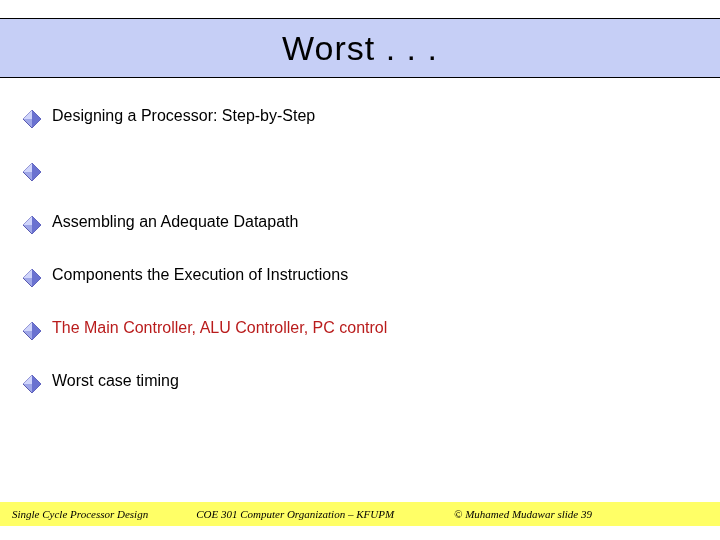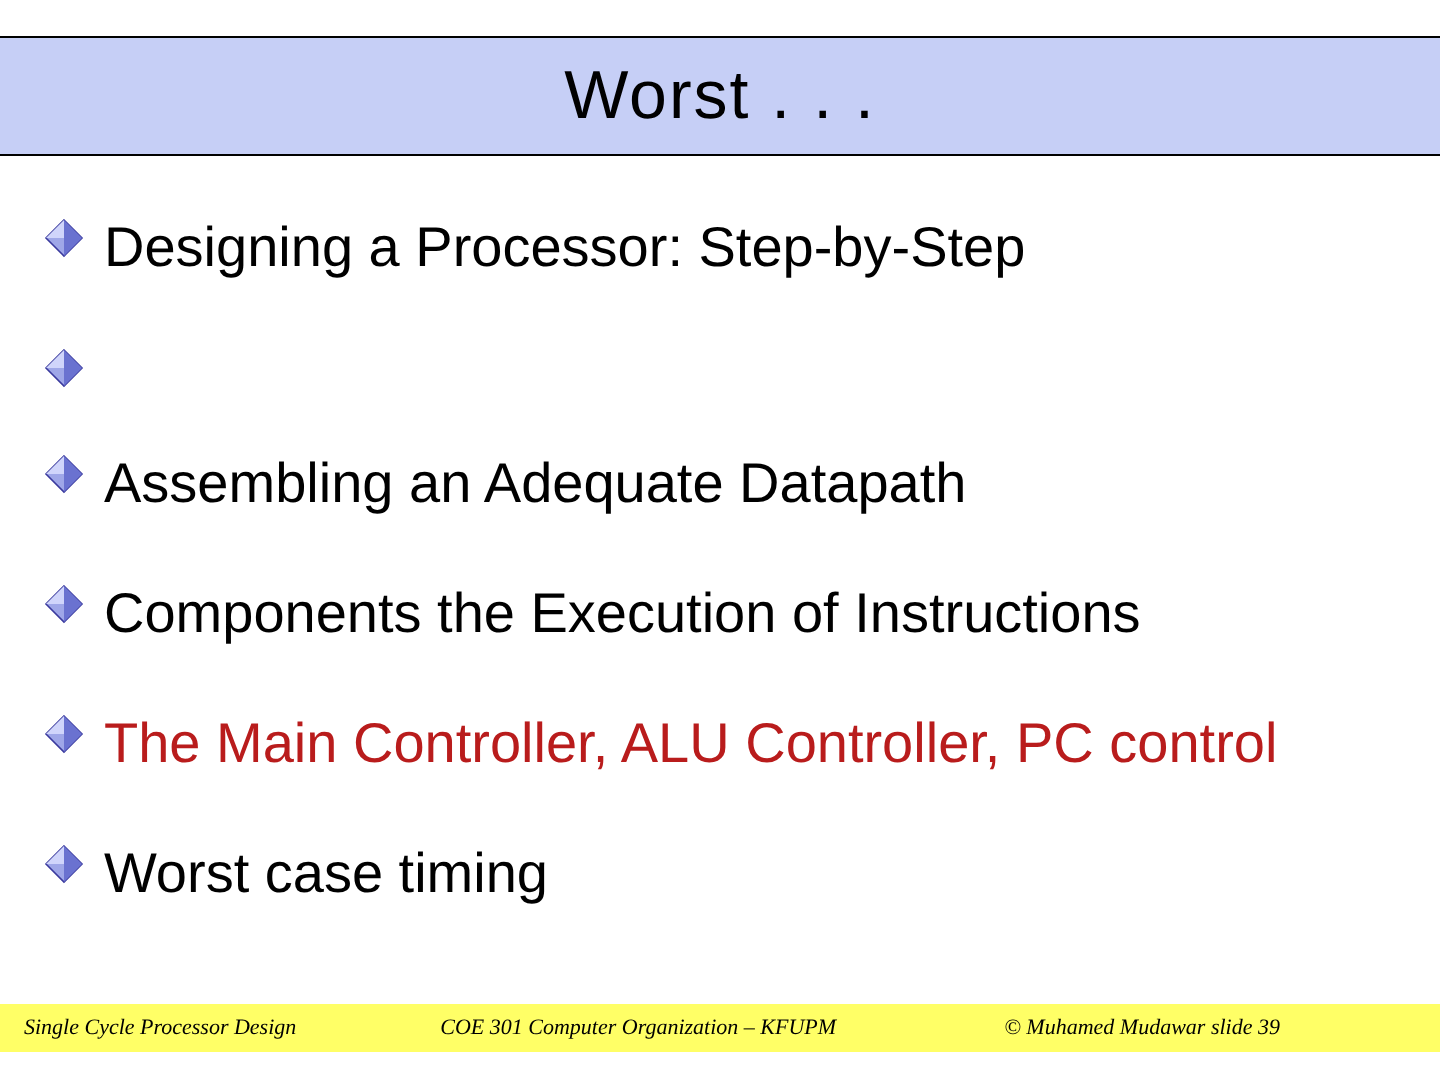--- a/index.html
+++ b/index.html
@@ -42,38 +42,37 @@
   }
   .item.highlight .item-text { color: #b91c1c; }
   .bullet {
     flex: 0 0 auto;
     width: 20px;
     height: 20px;
     margin-right: 10px;
     margin-top: 3px;
   }
   .item-text {
-    font-size: 28px;
+    font-size: 16px;
     line-height: 1.25;
   }
   .footer {
     position: absolute;
     left: 0;
     bottom: 14px;
     width: 720px;
     height: 24px;
     background: #ffff66;
     display: flex;
     align-items: center;
     font-family: Georgia, "Times New Roman", serif;
     font-style: italic;
     font-size: 11px;
     color: #000;
     padding: 0 12px;
-    gap: 24px;
   }
   .footer-left { flex: 0 0 auto; margin-right: 48px; }
   .footer-center { flex: 0 0 auto; margin-right: 60px; }
   .footer-right { flex: 0 0 auto; }
 </style>
 </head>
 <body>
 
 <div class="title-band">
   <span class="title-text">Worst . . .</span>

